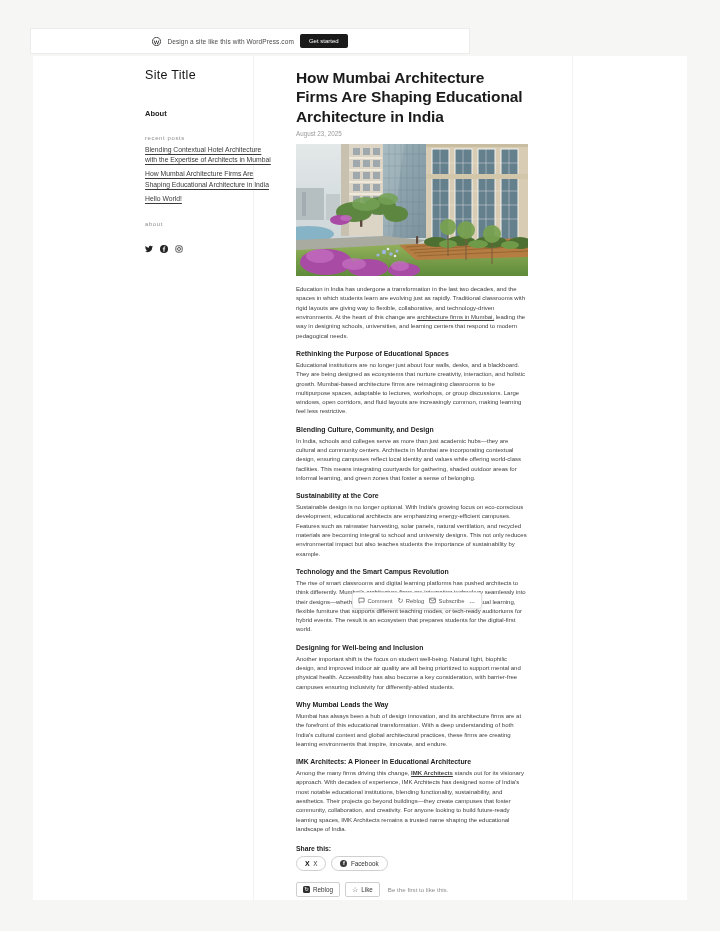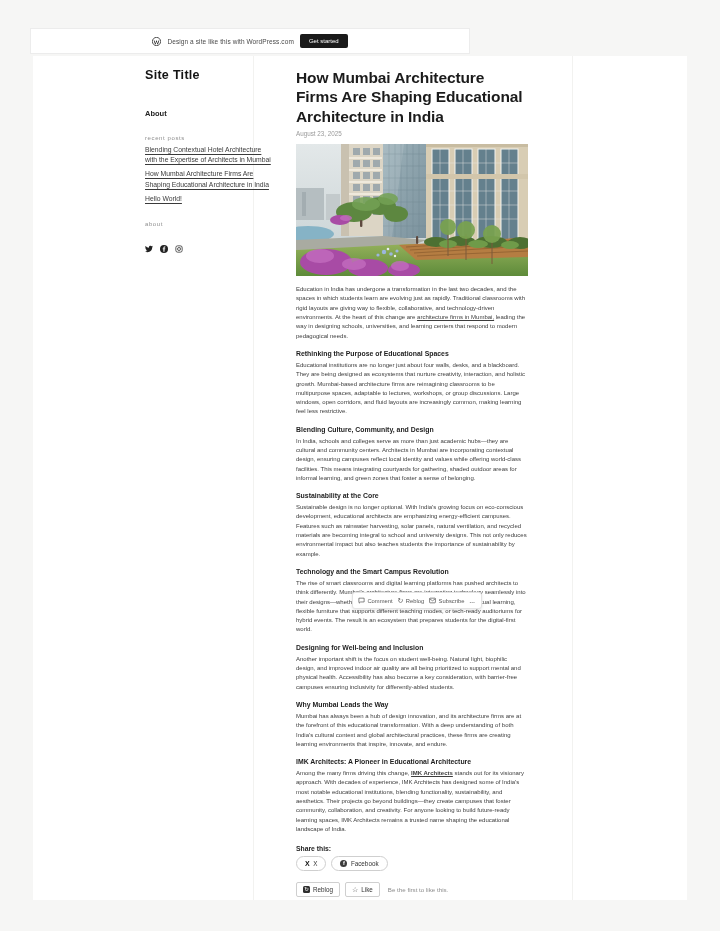--- a/index.html
+++ b/index.html
@@ -26,21 +26,21 @@
 
   
   .card{
     position:absolute;left:33px;top:56px;width:654px;height:844px;
     background:#ffffff;overflow:hidden;
   }
   .vline{position:absolute;top:0;bottom:0;width:1px;background:#f2f2f0;}
 
   
   .sidebar{position:absolute;left:112px;top:12px;width:128px;}
-  .site-title{font-size:12.5px;font-weight:700;color:#141414;letter-spacing:.3px;}
+  .site-title{font-size:12.5px;font-weight:400;color:#141414;letter-spacing:.3px;}
   .nav-about{margin-top:27px;font-size:7.5px;font-weight:700;color:#232323;cursor:pointer;}
   .widget-label{margin-top:17px;font-size:6px;color:#8f8f8f;letter-spacing:.6px;}
   .recent-list{margin-top:3px;}
   .recent-link{
     display:block;margin-top:4px;font-size:6.8px;line-height:1.5;
     color:#3a3a3a;text-decoration:underline;text-underline-offset:1.5px;cursor:pointer;
   }
   .social-row{margin-top:18px;display:flex;gap:7px;align-items:center;}
   .social-row a{display:inline-flex;cursor:pointer;}
 

